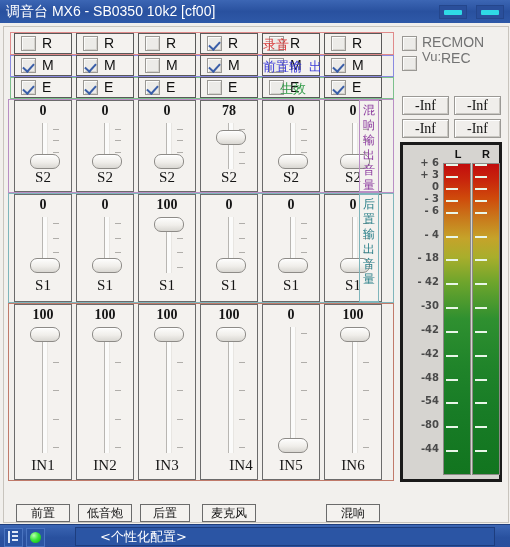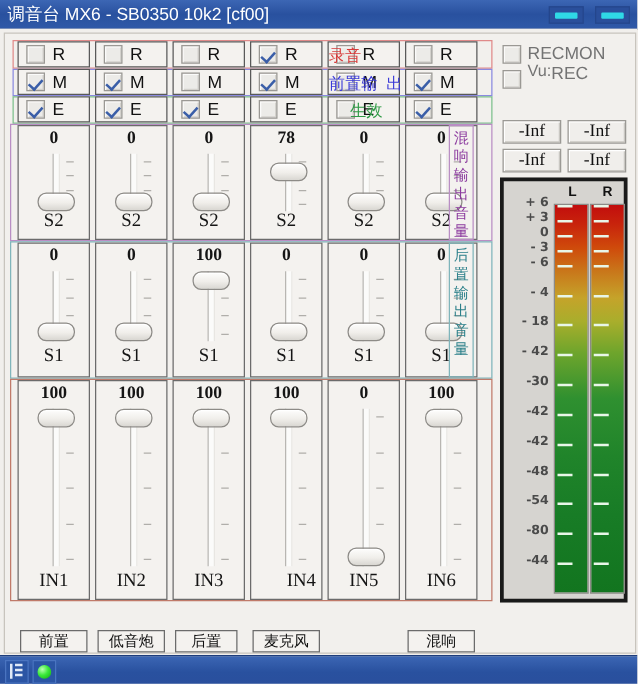--- a/index.html
+++ b/index.html
@@ -579,15 +579,16 @@
             <i style="top:286px"></i>
           </div>
       </div>
 
     </div>
   </div>
 
   <div class="statusbar">
     <div class="sbicon tree" style="left:4px;"></div>
     <div class="sbicon green" style="left:26px;"></div>
+    <div class="sbfield">&lt;个性化配置&gt;</div>
   </div>
 
 </div>
 
 </body></html>

